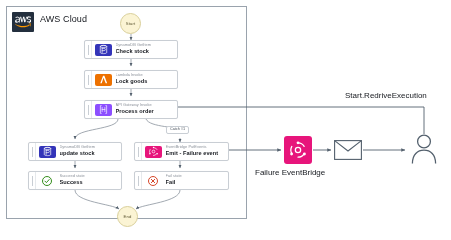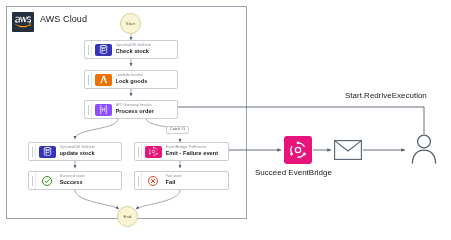--- a/index.html
+++ b/index.html
@@ -245,21 +245,21 @@
 
   <div class="eb-icon" style="left:284px;top:136px;">
     <svg width="20" height="20" viewBox="0 0 24 24" aria-hidden="true">
       <circle cx="12" cy="12" r="3.2" fill="none" stroke="#fff" stroke-width="1.5"></circle>
       <path d="M12 3.4a8.6 8.6 0 0 1 7.4 4.3M19.4 16.3A8.6 8.6 0 0 1 12 20.6M4.6 16.3A8.6 8.6 0 0 1 4.6 7.7" fill="none" stroke="#fff" stroke-width="1.5" stroke-linecap="round"></path>
       <circle cx="12" cy="3.4" r="1.7" fill="#fff"></circle>
       <circle cx="19.7" cy="16.8" r="1.7" fill="#fff"></circle>
       <circle cx="4.3" cy="16.8" r="1.7" fill="#fff"></circle>
     </svg>
   </div>
-  <div class="eb-label" style="left:255px;top:168px;">Succeed EventBridge</div>
+  <div class="eb-label" style="left:255px;top:168px;">Failure EventBridge</div>
 
   <div class="mail-icon" style="left:334px;top:140px;">
     <svg width="28" height="20" viewBox="0 0 28 20" aria-hidden="true">
       <rect x="0.6" y="0.6" width="26.8" height="18.8" fill="#ffffff" stroke="#53606d" stroke-width="1.1"></rect>
       <path d="M0.6 0.6 L14 11 L27.4 0.6" fill="none" stroke="#53606d" stroke-width="1.1"></path>
     </svg>
   </div>
 
   <div class="user-icon" style="left:411px;top:134px;">
     <svg width="26" height="30" viewBox="0 0 26 30" aria-hidden="true">

